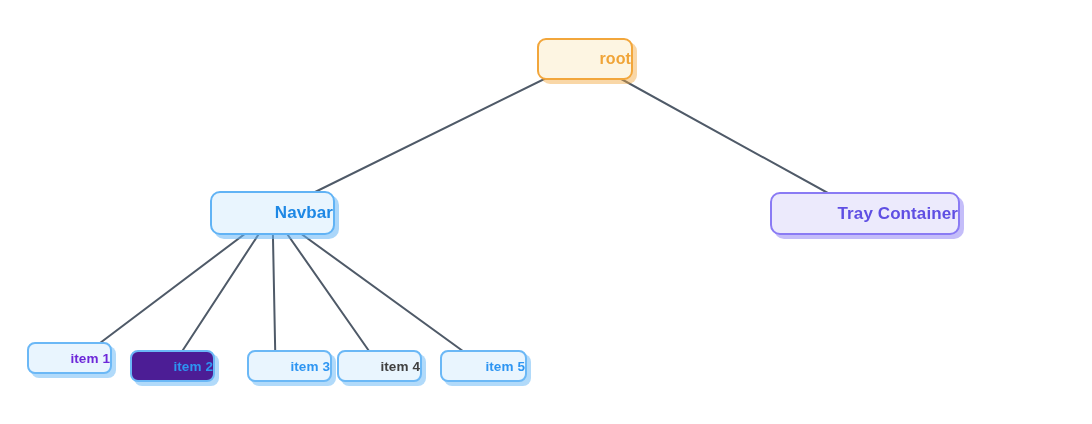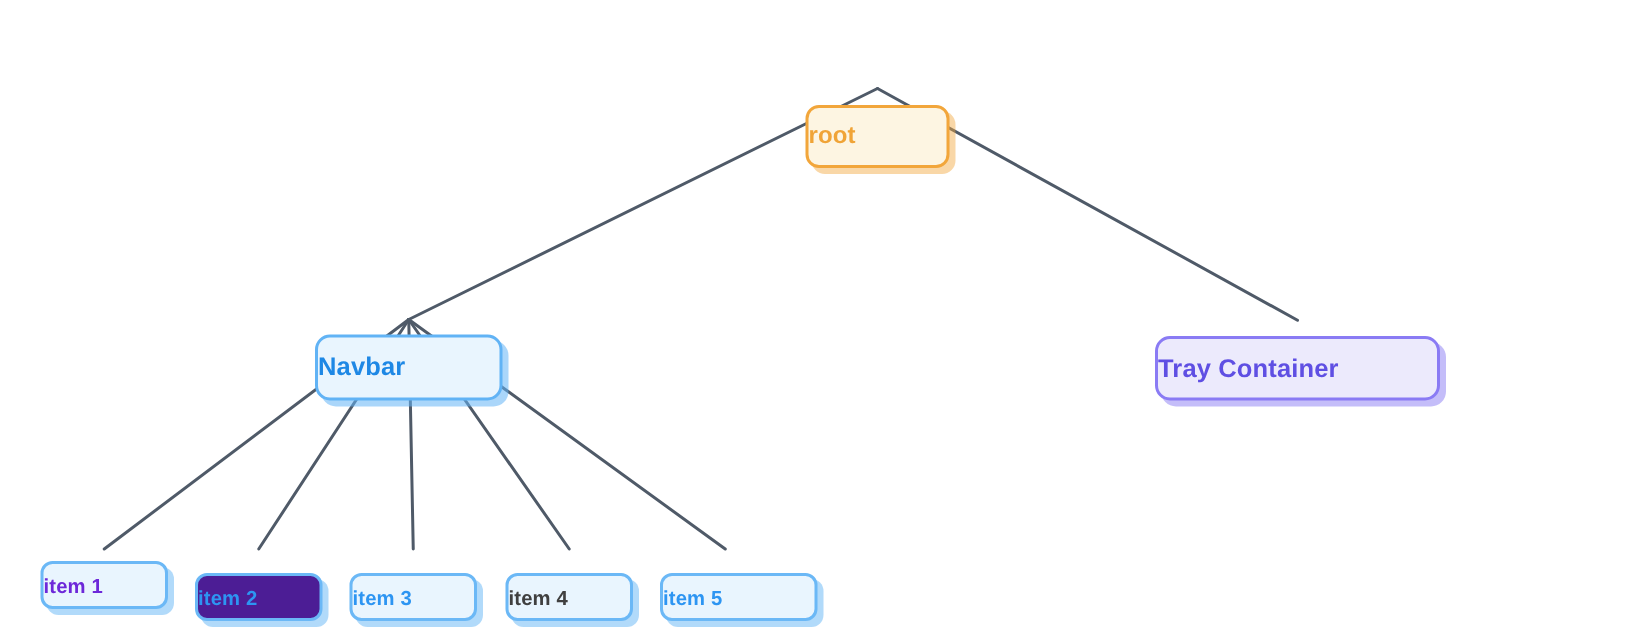--- a/index.html
+++ b/index.html
@@ -22,28 +22,27 @@
     width: 100%;
     height: 100%;
     z-index: 1;
   }
   .node {
     position: absolute;
     box-sizing: border-box;
     border: 2px solid;
     display: flex;
     align-items: center;
-    justify-content: flex-start;
+    justify-content: flex-end;
     font-weight: 700;
     letter-spacing: 0.1px;
     z-index: 2;
     cursor: pointer;
     white-space: nowrap;
     user-select: none;
-    margin-top: 32px;
   }
 </style>
 </head>
 <body>
 
 <div class="canvas" style="background: rgb(255, 255, 255);">
   <svg class="edge-layer" width="1092" height="424" viewBox="0 0 1092 424">
       <line x1="585" y1="59" x2="272.5" y2="213" stroke="#4F5A68" stroke-width="2" stroke-linecap="round"></line>
       <line x1="585" y1="59" x2="865" y2="213.5" stroke="#4F5A68" stroke-width="2" stroke-linecap="round"></line>
       <line x1="272.5" y1="213" x2="69.5" y2="366" stroke="#4F5A68" stroke-width="2" stroke-linecap="round"></line>
@@ -60,22 +59,22 @@
     </div>
     <div class="node" style="left: 770px; top: 192px; width: 190px; height: 43px; background: rgb(236, 234, 252); border-color: rgb(138, 123, 244); color: rgb(95, 79, 227); font-size: 17px; border-radius: 10px; box-shadow: rgba(138, 123, 244, 0.5) 4px 4px 0px;">
       <span>Tray Container</span>
     </div>
     <div class="node" style="left: 27px; top: 342px; width: 85px; height: 32px; background: rgb(233, 245, 254); border-color: rgb(107, 184, 246); color: #6d28d9; font-size: 13.5px; border-radius: 8px; box-shadow: rgba(100, 181, 246, 0.5) 4px 4px 0px;">
       <span>item 1</span>
     </div>
     <div class="node" style="left: 130px; top: 350px; width: 85px; height: 32px; background: #4c1d95; border-color: rgb(107, 184, 246); color: rgb(45, 149, 242); font-size: 13.5px; border-radius: 8px; box-shadow: rgba(100, 181, 246, 0.5) 4px 4px 0px;">
       <span>item 2</span>
     </div>
-    <div class="node" style="left: 233px; top: 350px; width: 85px; height: 32px; background: rgb(233, 245, 254); border-color: rgb(107, 184, 246); color: rgb(45, 149, 242); font-size: 13.5px; border-radius: 8px; box-shadow: rgba(100, 181, 246, 0.5) 4px 4px 0px;">
+    <div class="node" style="left: 247px; top: 350px; width: 85px; height: 32px; background: rgb(233, 245, 254); border-color: rgb(107, 184, 246); color: rgb(45, 149, 242); font-size: 13.5px; border-radius: 8px; box-shadow: rgba(100, 181, 246, 0.5) 4px 4px 0px;">
       <span>item 3</span>
     </div>
     <div class="node" style="left: 337px; top: 350px; width: 85px; height: 32px; background: rgb(233, 245, 254); border-color: rgb(107, 184, 246); color: #404040; font-size: 13.5px; border-radius: 8px; box-shadow: rgba(100, 181, 246, 0.5) 4px 4px 0px;">
       <span>item 4</span>
     </div>
-    <div class="node" style="left: 440px; top: 350px; width: 105px; height: 32px; background: rgb(233, 245, 254); border-color: rgb(107, 184, 246); color: rgb(45, 149, 242); font-size: 13.5px; border-radius: 8px; box-shadow: rgba(100, 181, 246, 0.5) 4px 4px 0px;">
+    <div class="node" style="left: 440px; top: 350px; width: 87px; height: 32px; background: rgb(233, 245, 254); border-color: rgb(107, 184, 246); color: rgb(45, 149, 242); font-size: 13.5px; border-radius: 8px; box-shadow: rgba(100, 181, 246, 0.5) 4px 4px 0px;">
       <span>item 5</span>
     </div>
   </div>
 
 </body></html>

